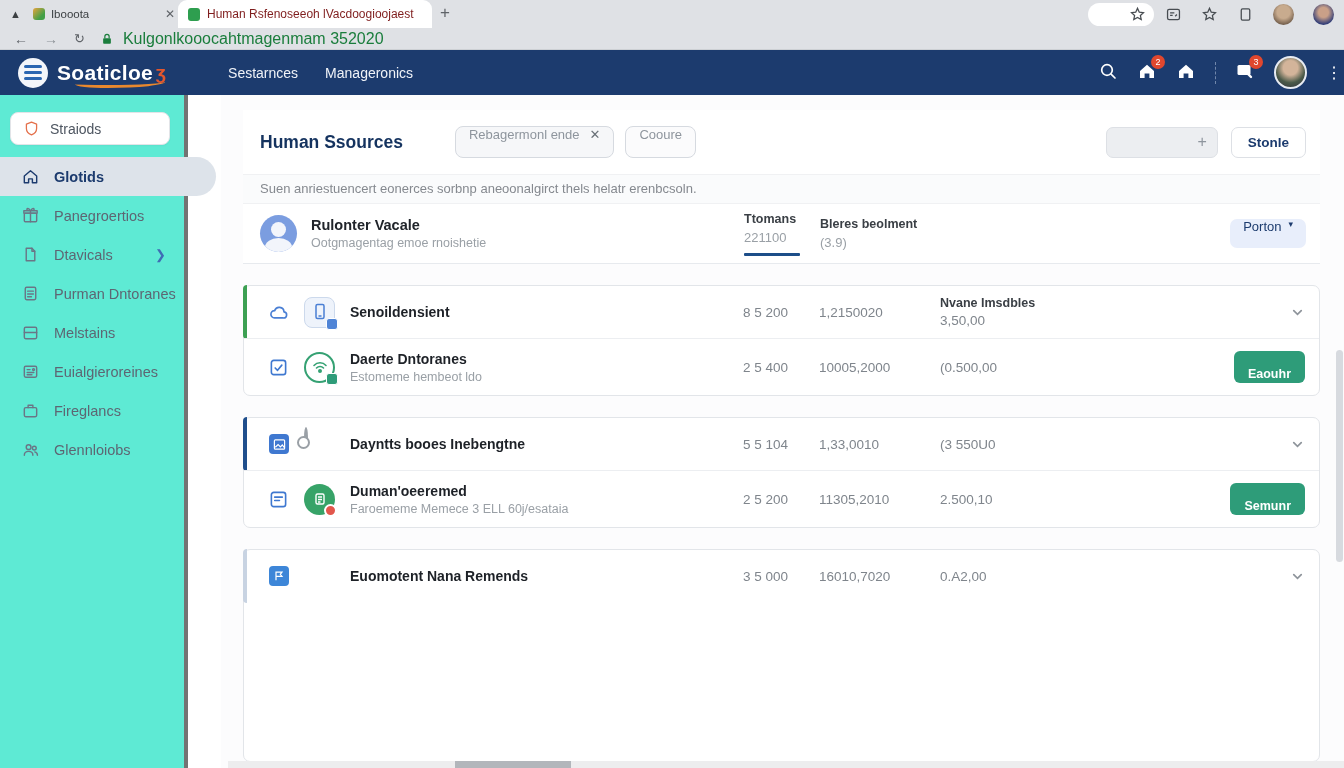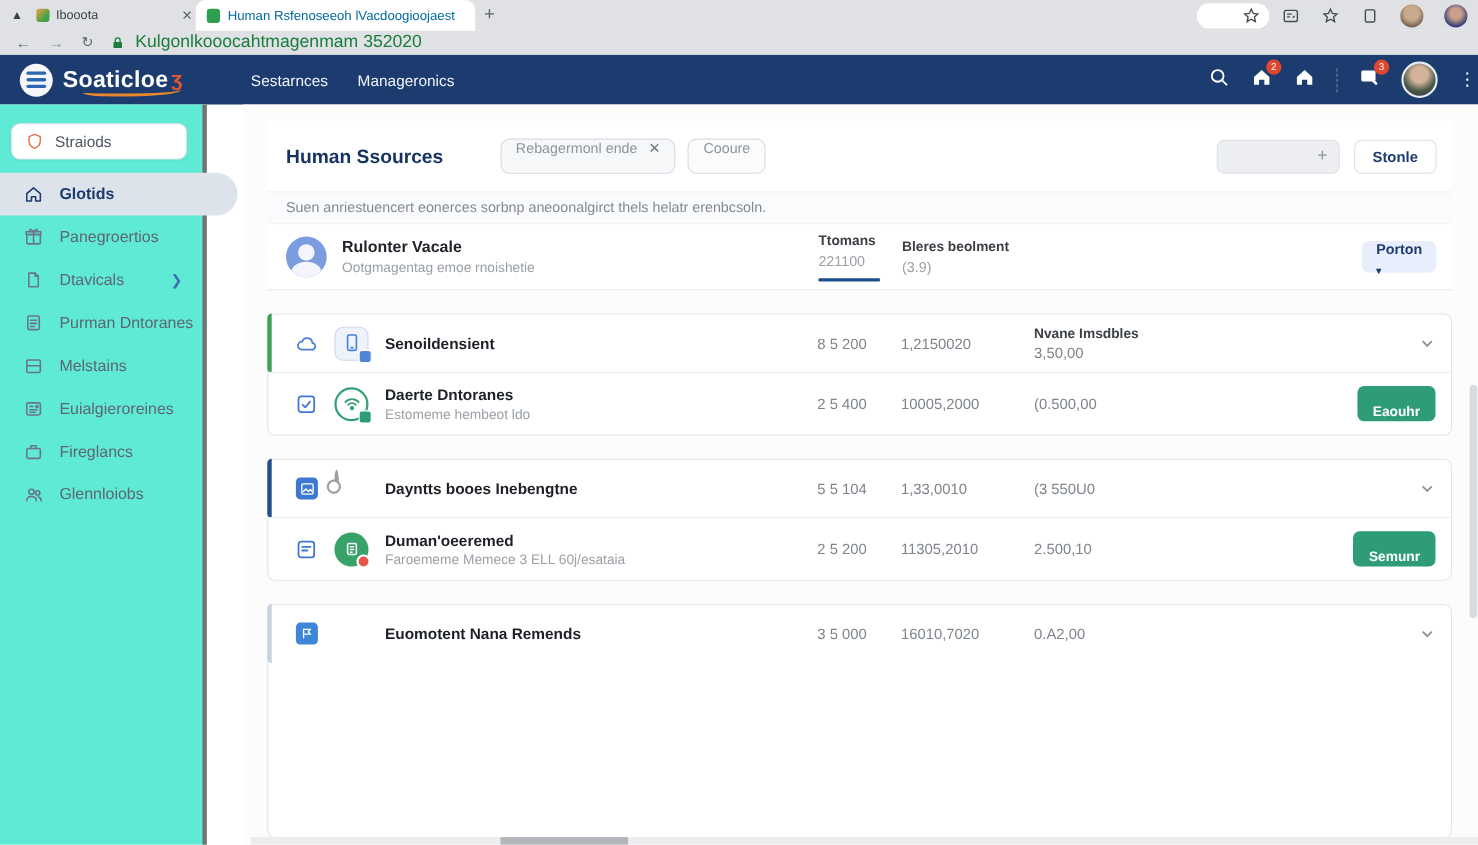--- a/index.html
+++ b/index.html
@@ -10,21 +10,21 @@
   .tabstrip { position:relative; height:28px; background:#dfe1e5; display:flex; align-items:center; }
   .pin-ic { margin-left:10px; color:#3c4043; font-size:11px; }
   .tab1 { display:flex; align-items:center; gap:6px; margin-left:12px; width:130px; }
   .fav1 { width:12px; height:12px; border-radius:3px;
     background:linear-gradient(135deg,#e8a33d 0%,#43a047 70%); }
   .tab-label { font-size:11.5px; color:#3c4043; white-space:nowrap; overflow:hidden; }
   .tab-close { color:#5f6368; font-size:12px; margin-left:2px; }
   .tab-active { position:absolute; left:178px; top:0; width:254px; height:28px; background:#fff;
     border-radius:9px 9px 0 0; display:flex; align-items:center; gap:7px; padding:0 10px; }
   .fav2 { width:12px; height:13px; border-radius:3px; background:#2e9e4f; flex-shrink:0; }
-  .tab-active .tab-label { font-size:12px; color:#0369a1; }
+  .tab-active .tab-label { font-size:12px; color:#7f1d1d; }
   .newtab { position:absolute; left:440px; top:3px; color:#5f6368; font-size:17px; }
   .strip-right { position:absolute; right:10px; top:0; height:28px; display:flex; align-items:center; gap:19px; }
   .pill-bg { position:absolute; right:190px; top:3px; width:66px; height:23px; background:#fff; border-radius:12px; }
   .cic { width:17px; height:17px; stroke:#474c51; fill:none; stroke-width:1.5; position:relative; }
   .mini-avatar { width:21px; height:21px; border-radius:50%; position:relative; }
   .mav1 { background:radial-gradient(circle at 50% 38%, #c8ab8e 38%, #6e5a48 78%, #4c3d30); }
   .mav2 { background:radial-gradient(circle at 50% 40%, #caa088 30%, #313d78 72%, #1c2558); }
 
   .addrbar { height:22px; background:#dfe1e5; display:flex; align-items:center; gap:16px;
     padding-left:14px; border-bottom:1px solid #cdd0d4; }
@@ -102,22 +102,22 @@
     border-radius:50%; background:#f2f5fb; }
   .p-avatar::after { content:""; position:absolute; left:5px; top:23px; width:27px; height:18px;
     border-radius:50%; background:#f2f5fb; }
   .p-name { font-size:14.5px; font-weight:bold; color:#20242a; }
   .p-desc { font-size:12.5px; color:#9aa0a6; margin-top:3px; }
   .cols { margin-left:auto; width:562px; display:flex; align-items:center; flex-shrink:0; }
   .c1 { width:76px; } .c2 { width:121px; } .c3 { flex:1; }
   .stat-label { font-size:12.5px; font-weight:bold; color:#3a3f45; }
   .stat-value { font-size:13px; color:#9aa0a6; margin-top:4px; }
   .stat-underline { width:56px; height:3px; background:#1d4e89; margin-top:8px; border-radius:1px; }
-  .btn-porton { background:#e8eefb; color:#1c3b6e; font-size:13px; font-weight:bold;
-    border-radius:7px; height:29px; padding:0 13px; display:flex; gap:7px;flex-direction:column; }
+  .btn-porton { background:#e8eefb; color:#1c3b6e; font-size:13px; font-weight:normal;
+    border-radius:7px; height:29px; padding:0 13px; display:flex; gap:7px; }
   .caret-down { font-size:9px; }
 
   
   .card { background:#fff; border:1px solid #e2e5e9; border-radius:7px; margin-top:21px; position:relative; }
   .card-row { display:flex; align-items:center; min-height:52px; padding:0 14px 0 25px; position:relative; }
   .card-row + .card-row { border-top:1px solid #eceef1; }
   .accent { position:absolute; left:-1px; top:-1px; width:4px; height:54px; border-radius:4px 0 0 4px; }
   .accent.green { background:#3da053; }
   .accent.navy  { background:#1f4e8c; }
   .accent.pale  { background:#c8d3e2; }

